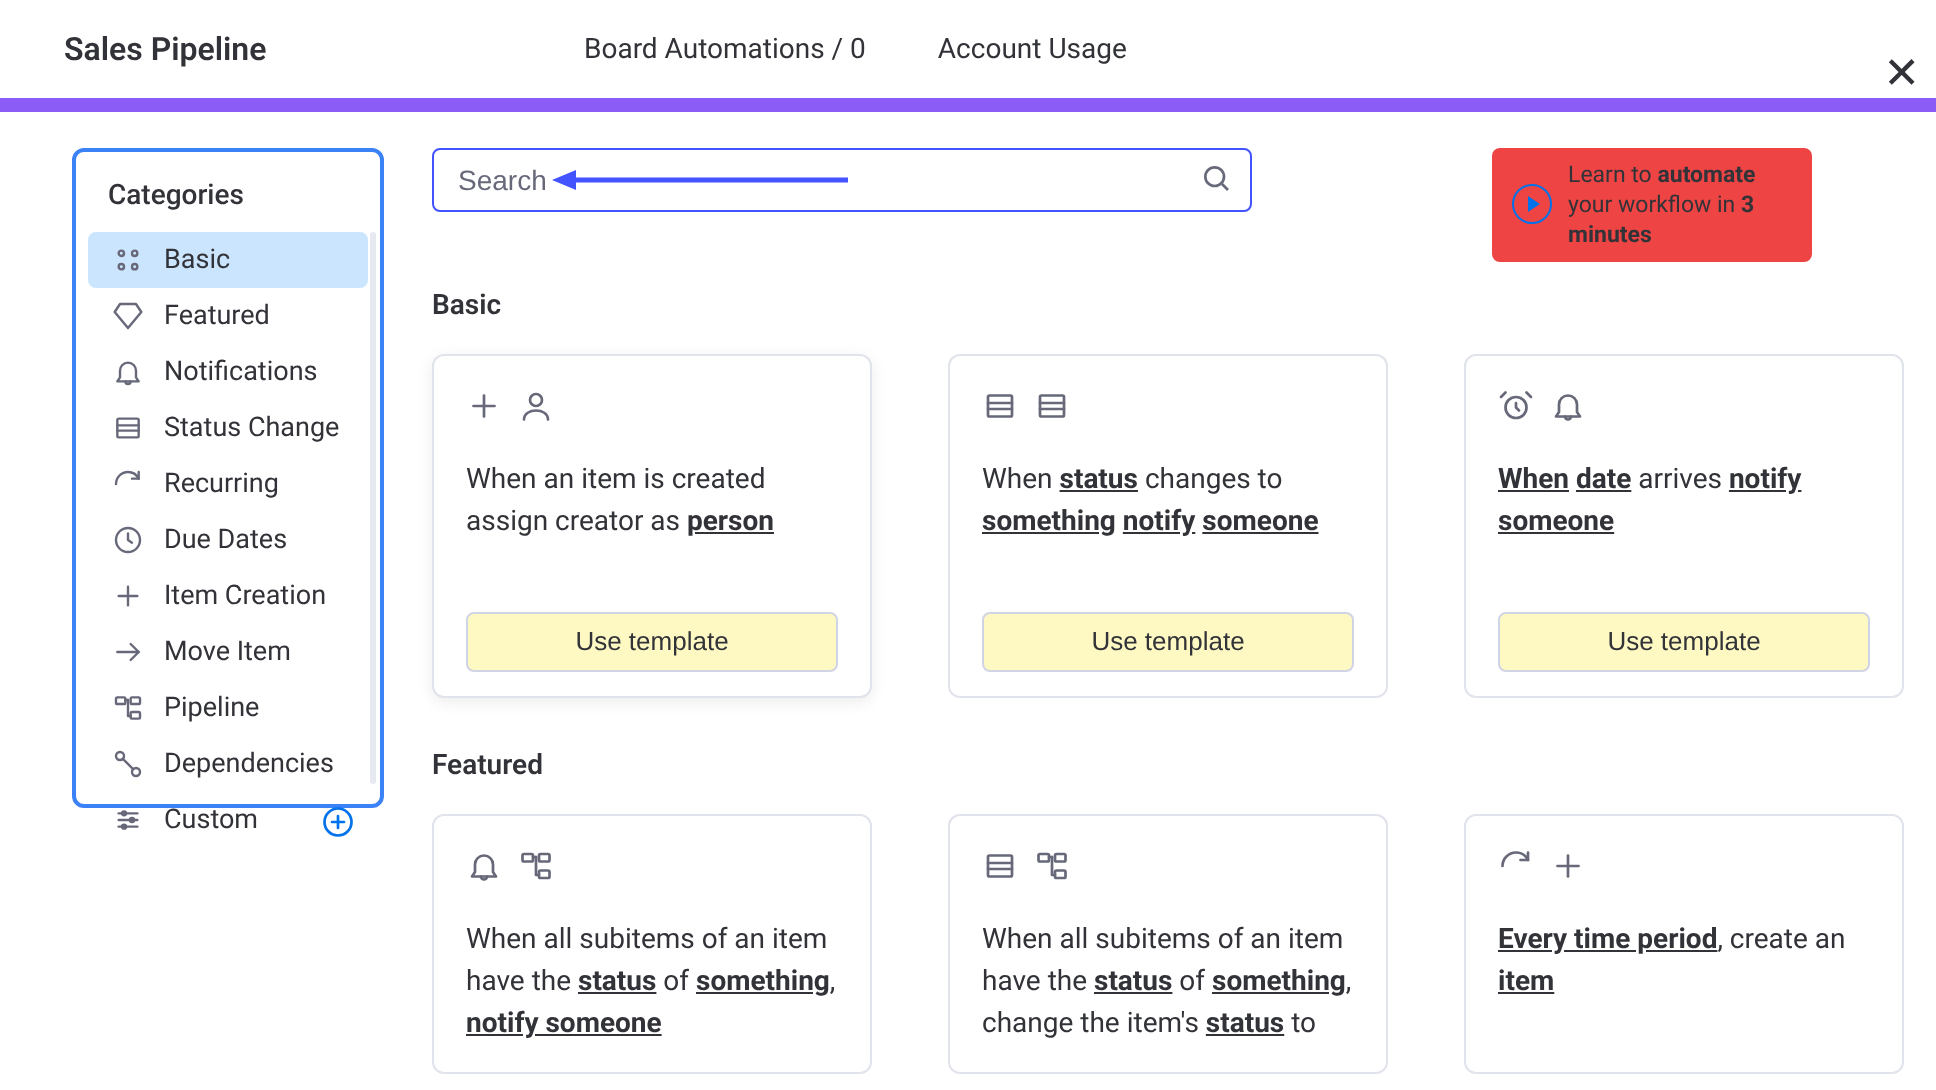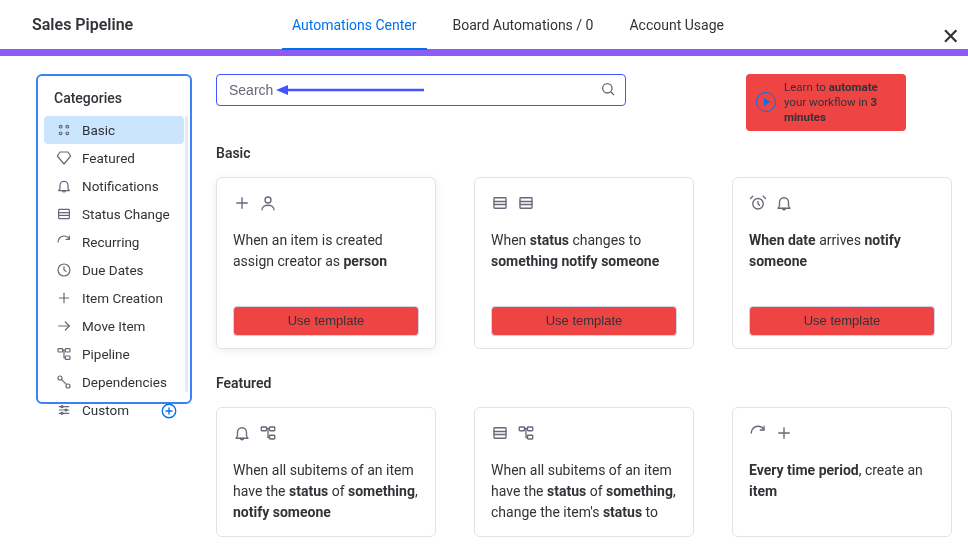--- a/index.html
+++ b/index.html
@@ -29,31 +29,30 @@
     .arrow-overlay { position: absolute; left: 58px; top: 7px; }
     .learn-box { background: #ef4444; border-radius: 4px; padding: 6px 10px; display: flex; align-items: center; gap: 8px; width: 160px; font-size: 11.5px; line-height: 1.3; color: #323338; }
     .play-circle { width: 20px; height: 20px; border: 1.5px solid #0073ea; border-radius: 50%; display: flex; align-items: center; justify-content: center; flex-shrink: 0; }
     .play-tri { width: 0; height: 0; border-left: 6px solid #0073ea; border-top: 4px solid transparent; border-bottom: 4px solid transparent; margin-left: 2px; }
     .section-label { font-weight: 600; font-size: 14px; margin-bottom: 16px; }
     .cards-row { display: flex; gap: 38px; margin-bottom: 26px; }
     .card { border: 1px solid #e0e3eb; border-radius: 6px; width: 226px; padding: 16px 16px 12px 16px; display: flex; flex-direction: column; background: #fff; }
     .card.raised { box-shadow: 0 2px 8px rgba(0,0,0,0.08); }
     .card-icons { display: flex; gap: 8px; margin-bottom: 18px; color: #676879; }
     .card-text { font-size: 14px; line-height: 1.5; color: #323338; min-height: 64px; }
-    .card-text b { font-weight: 700; }
-    .use-btn { margin-top: 12px; border: 1px solid #d0d4e4; background: #ef4444; border-radius: 4px; height: 30px; font-size: 13px; cursor: pointer; color: #323338; }
+    .card-text b { font-weight: 700; text-decoration: underline; }
+    .use-btn { margin-top: 12px; border: 1px solid #d0d4e4; background: #fef9c3; border-radius: 4px; height: 30px; font-size: 13px; cursor: pointer; color: #323338; }
     svg { display: block; }
   </style>
 </head>
 <body>
 
 <div class="header">
   <div class="page-title">Sales Pipeline</div>
   <div class="tabs">
-      <div class="tab active">Automations Center</div>
       <div class="tab">Board Automations / 0</div>
       <div class="tab">Account Usage</div>
     </div>
   <div class="close-x">✕</div>
 </div>
 
 <div class="body">
   <div class="sidebar">
     <div class="sidebar-title">Categories</div>
     <div class="sidebar-items">

